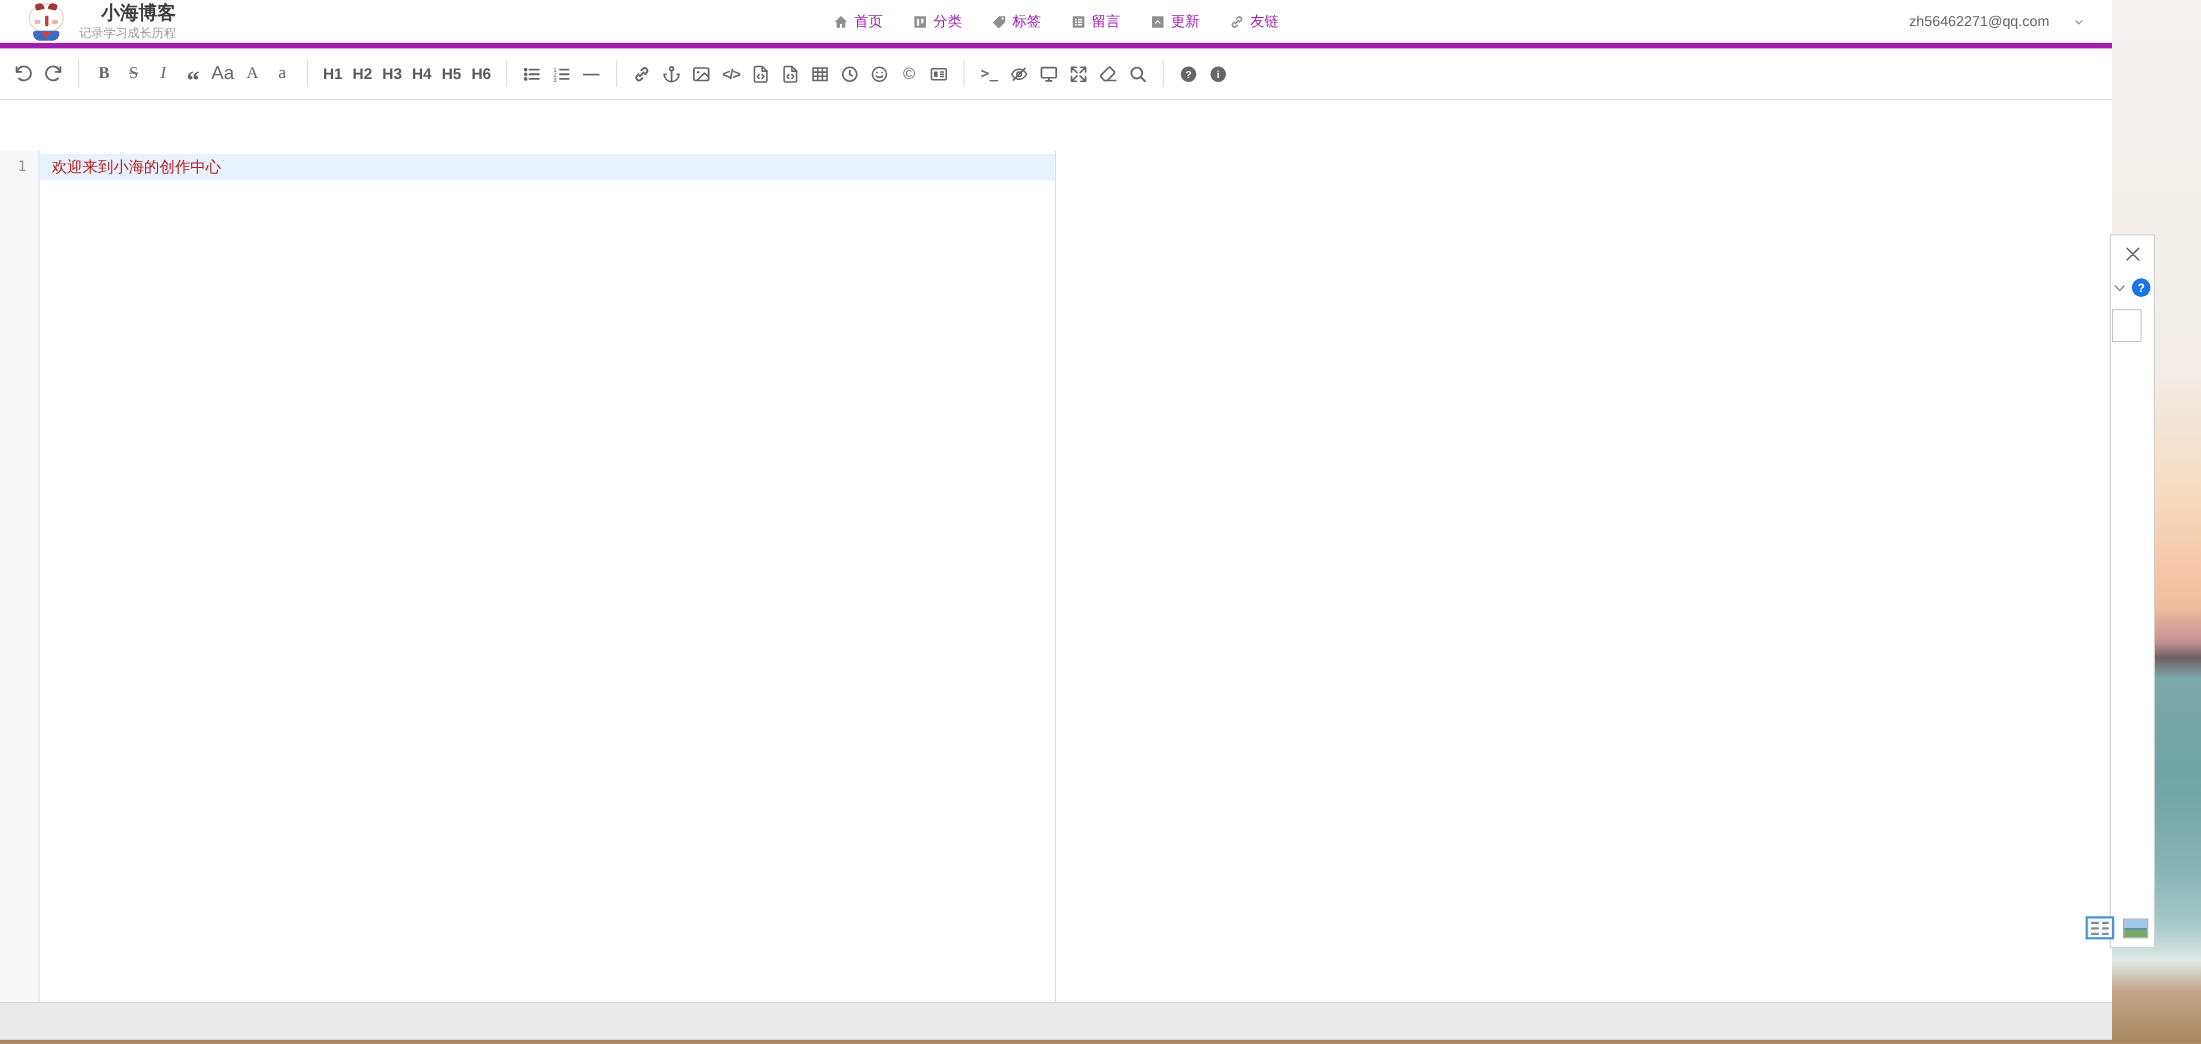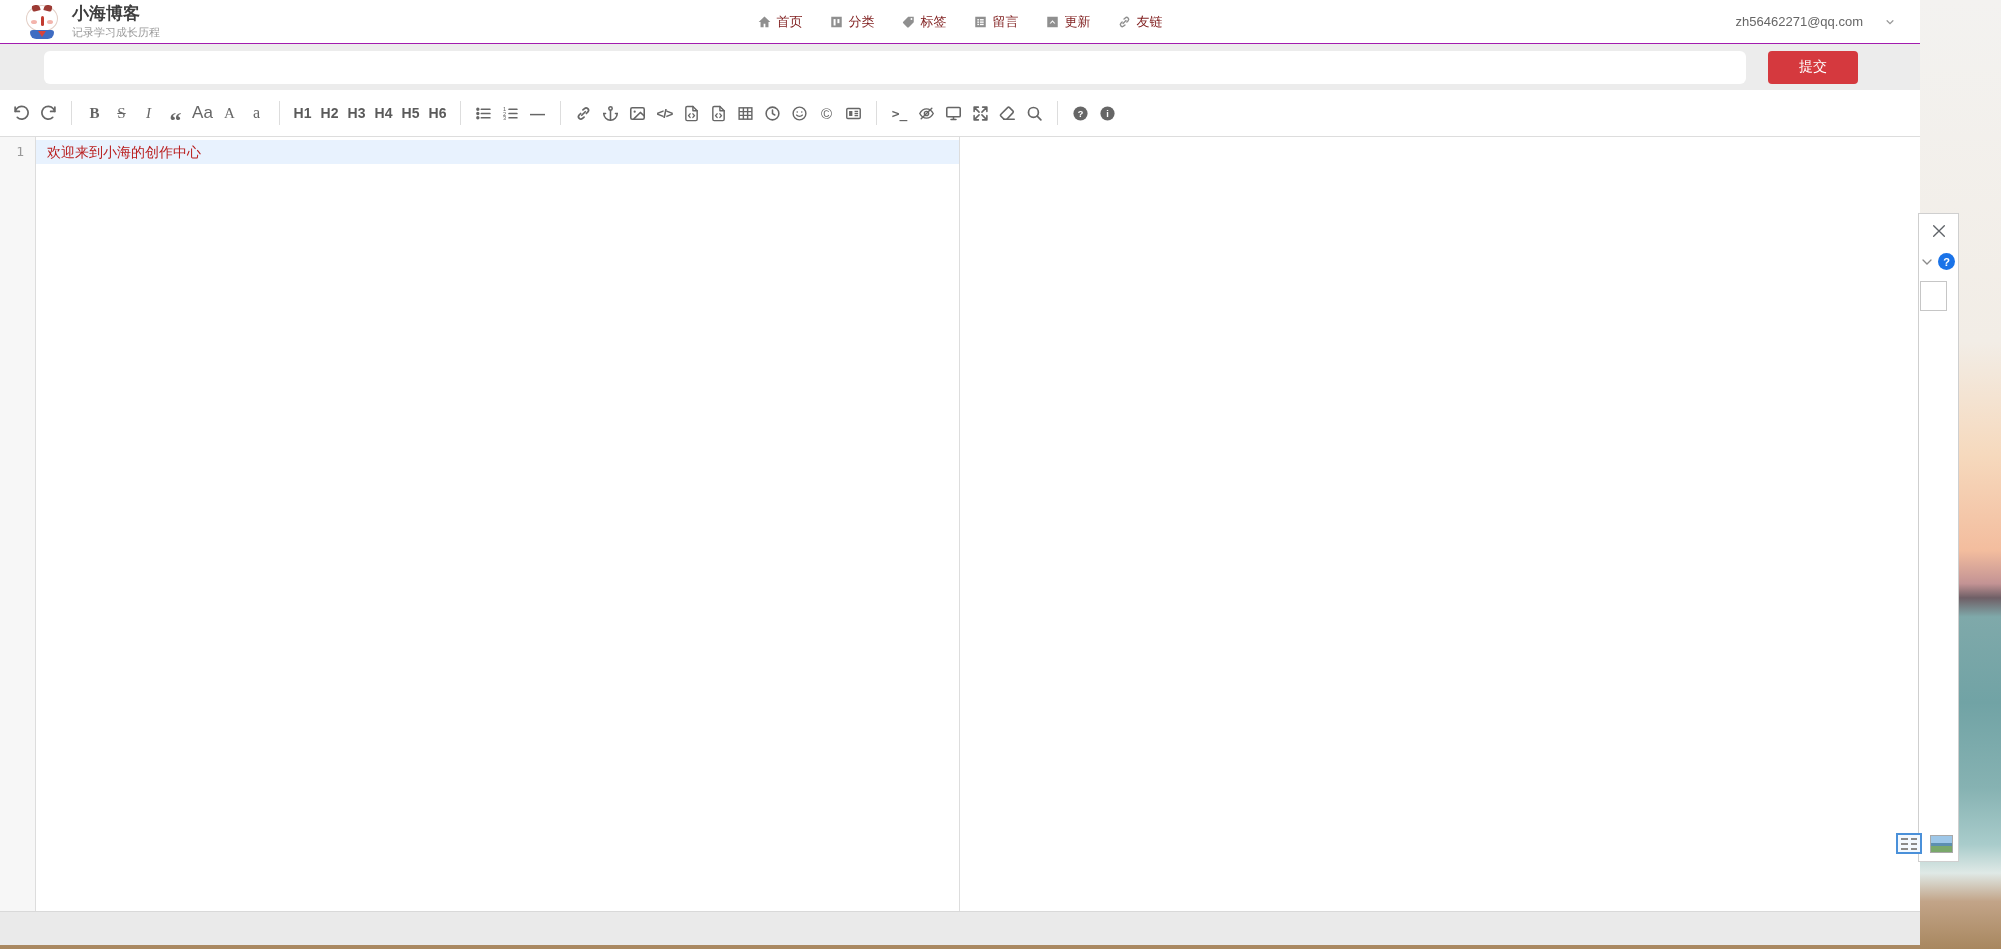--- a/index.html
+++ b/index.html
@@ -8,42 +8,42 @@
     font-family: "Liberation Sans", sans-serif;
     position: relative;
     background: linear-gradient(180deg,
       #f3f2f0 0%, #f2ede6 36%, #f6d9bd 48%, #f3bd9e 58%,
       #c39394 61.5%, #6f5f66 63%, #7fa9aa 65%, #71a3a5 74%,
       #86b2b2 83%, #a9cccb 89%, #dfe9e6 92%, #c2a488 95%, #a8875f 100%);
   }
   .content { position:absolute; left:0; top:0; width:1920px; height:945px; background:#fff; }
 
   
-  .header { height:44px; background:#fff; border-bottom:1px solid #a21caf;
-            display:flex; align-items:center; padding:0 25px; position:relative; }
+  .header { height:44px; background:#fff; border-bottom:5px solid #a21caf;
+            display:flex; align-items:center; padding:0 25px; position:relative;text-align:right; }
   .brand { display:flex; align-items:center; gap:13px; }
   .avatar { width:34px; height:34px; position:relative; cursor:pointer; }
   .av-head { position:absolute; left:1px; right:1px; top:0; bottom:7px; background:#fff;
              border:1.5px solid #e3cfc6; border-radius:50%; }
   .av-horn { position:absolute; width:8px; height:6px; background:#9c3a34; border-radius:2px 4px 0 2px; top:-1px; }
   .av-horn.l { left:5px; transform:rotate(-14deg); }
   .av-horn.r { right:5px; transform:rotate(14deg); border-radius:4px 2px 2px 0; }
   .av-cheek { position:absolute; width:6px; height:4px; background:#f3b4ac; border-radius:50%; top:14px; }
   .av-cheek.l { left:4px; } .av-cheek.r { right:4px; }
   .av-mouth { position:absolute; left:50%; top:10px; width:3px; height:10px; margin-left:-1.5px;
               background:#c23b30; border-radius:2px; }
   .av-body { position:absolute; bottom:0; left:5px; right:5px; height:9px; background:#3f6cc2;
              border-radius:4px 4px 9px 9px; }
   .av-body::after { content:""; position:absolute; left:50%; top:1px; margin-left:-4px;
              border-left:4px solid transparent; border-right:4px solid transparent; border-top:6px solid #d8433b; }
   .brand-title { font-size:17px; font-weight:bold; color:#3d3d3d; line-height:19px; }
   .brand-sub { font-size:11px; color:#9a9a9a; margin-top:2px;font-family:Liberation Serif, serif; }
 
   .nav { position:absolute; left:50%; transform:translateX(-50%); display:flex; gap:27px; }
-  .nav-item { display:flex; align-items:center; gap:5px; color:#7f1d1d; font-size:13px; cursor:pointer; }
+  .nav-item { display:flex; align-items:center; gap:5px; color:#a21caf; font-size:13px; cursor:pointer; }
   .nav-item svg { width:14px; height:14px; color:#8f8f8f; }
 
   .user { margin-left:auto; display:flex; align-items:center; gap:22px; color:#666;
           font-size:13px; cursor:pointer; }
   .user svg { width:10px; height:10px; color:#999; }
 
   
   .title-bar { height:46px; background:#ececec; display:flex; align-items:center;
                padding:0 62px 0 44px; }
   .title-input { flex:1; height:33px; border:none; border-radius:6px; background:#fff;
@@ -181,24 +181,20 @@
     </div>
 
     <div class="user">
       <span>zh56462271@qq.com</span>
       <svg viewBox="0 0 24 24" fill="none" stroke="currentColor" stroke-width="3" stroke-linecap="round">
           <path d="m5 9 7 7 7-7"></path>
         </svg>
     </div>
   </div>
 
-  <div class="title-bar">
-    <input class="title-input" value="" style="">
-    <button class="submit-btn">提交</button>
-  </div>
 
   <div class="toolbar">
     <div class="tb-btn">
         <svg viewBox="0 0 24 24" fill="none" stroke="currentColor" stroke-width="2.4" stroke-linecap="round" stroke-linejoin="round">
           <path d="M3 3v6h6"></path>
           <path d="M3.5 9a9 9 0 1 1 2.6 8.4"></path>
         </svg>
       </div>
     <div class="tb-btn">
         <svg viewBox="0 0 24 24" fill="none" stroke="currentColor" stroke-width="2.4" stroke-linecap="round" stroke-linejoin="round">

